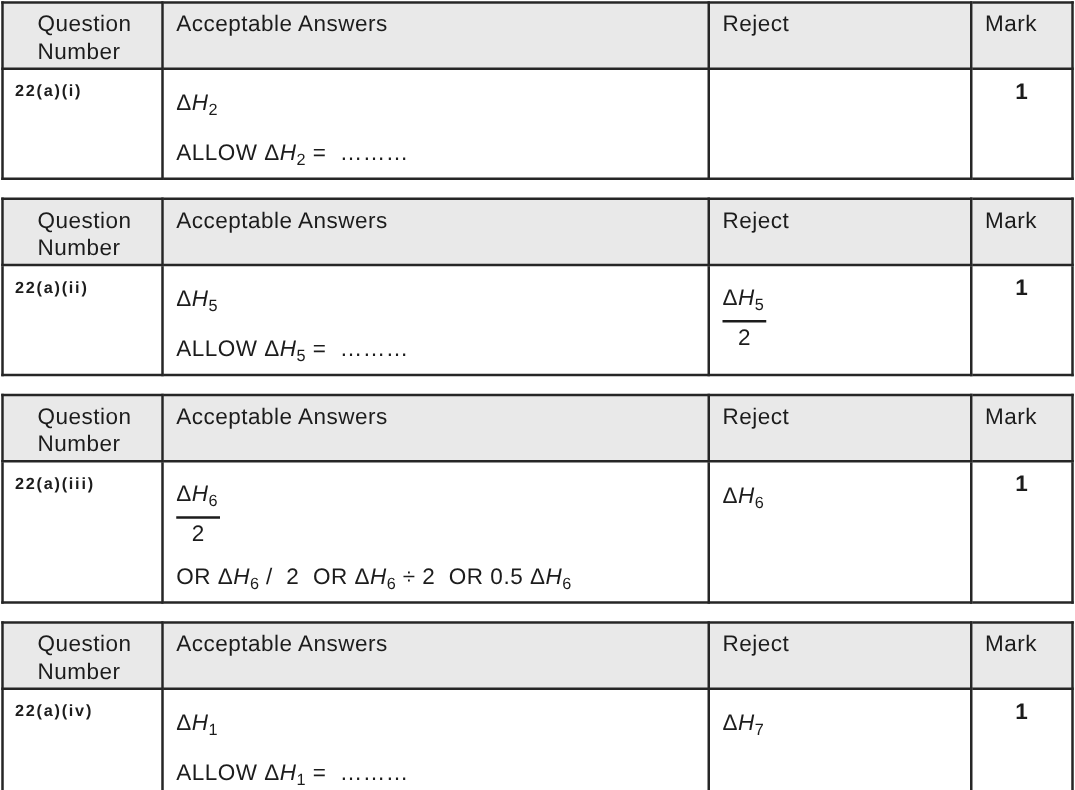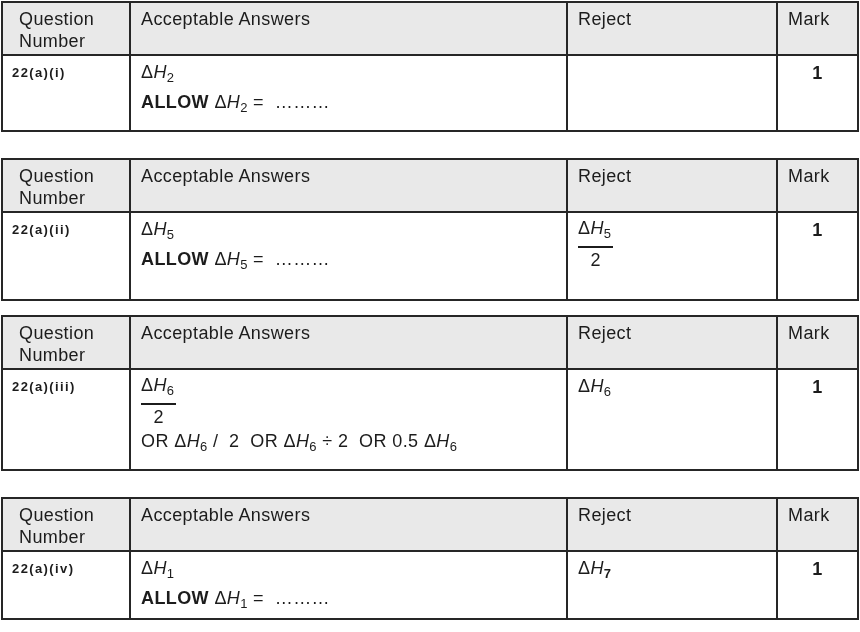--- a/index.html
+++ b/index.html
@@ -23,29 +23,29 @@
   .t0{top:1px;}  .t1{top:158px;}  .t2{top:315px;}  .t3{top:497px;}
   .ms-table th,.ms-table td{
     border:2px solid var(--border);
     vertical-align:top;overflow:hidden;
   }
   .ms-table th{
     background:var(--header-bg);
     font-weight:normal;text-align:left;
     padding:5px 6px 2px 10px;line-height:22px;height:50px;
   }
-  .ms-table th.qn{padding-left:16px;}
+  .ms-table th.qn{padding-left:27px;}
   .ms-table td{padding:4px 6px 2px 10px;line-height:25px;}
   .t0 td{height:76px;} .t1 td{height:88px;} .t2 td{height:101px;border-radius:21px;} .t3 td{height:67px;}
   td.qcell{font-weight:bold;letter-spacing:1.4px;padding-left:9px;font-size:13px;}
   td.markcell{font-weight:bold;text-align:center;padding:5px 2px;letter-spacing:0.5px;}
   td.rich{white-space:pre-wrap;}
-  .line{display:block;}
+  .line{display:block;margin-top:10px;}
   .it{font-style:italic;}
-  .bd{font-weight:bold;}
+  .bd{font-weight:normal;}
   .sb{font-size:13px;vertical-align:-4px;letter-spacing:0.2px;}
   .frac{display:inline-block;text-align:center;line-height:23px;vertical-align:top;}
   .frac .num{display:block;border-bottom:2px solid var(--text);padding:0 2px 1px 0;}
   .frac .den{display:block;padding-top:1px;}
 </style>
 </head>
 <body>
 
 <table class="ms-table t0">
   <colgroup>

